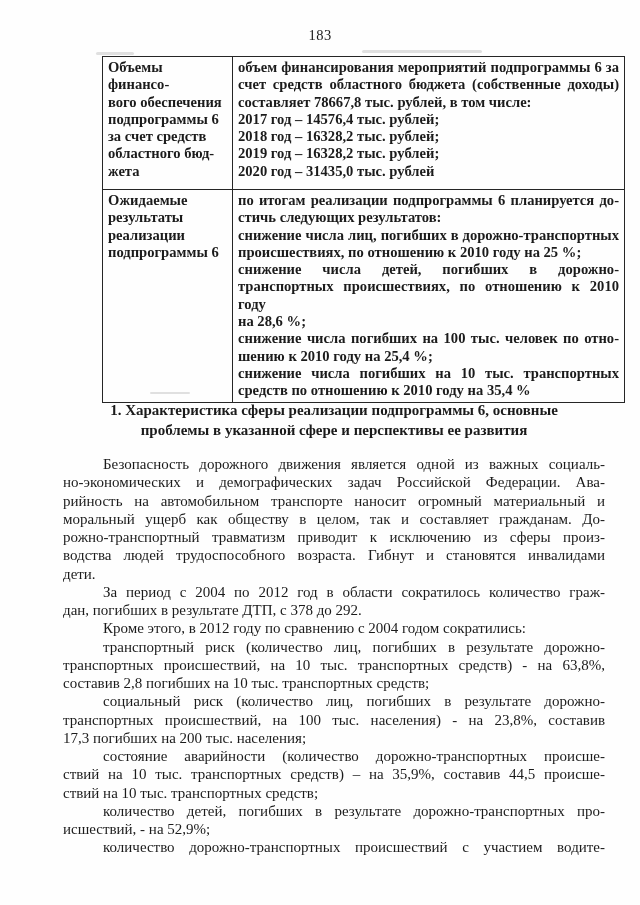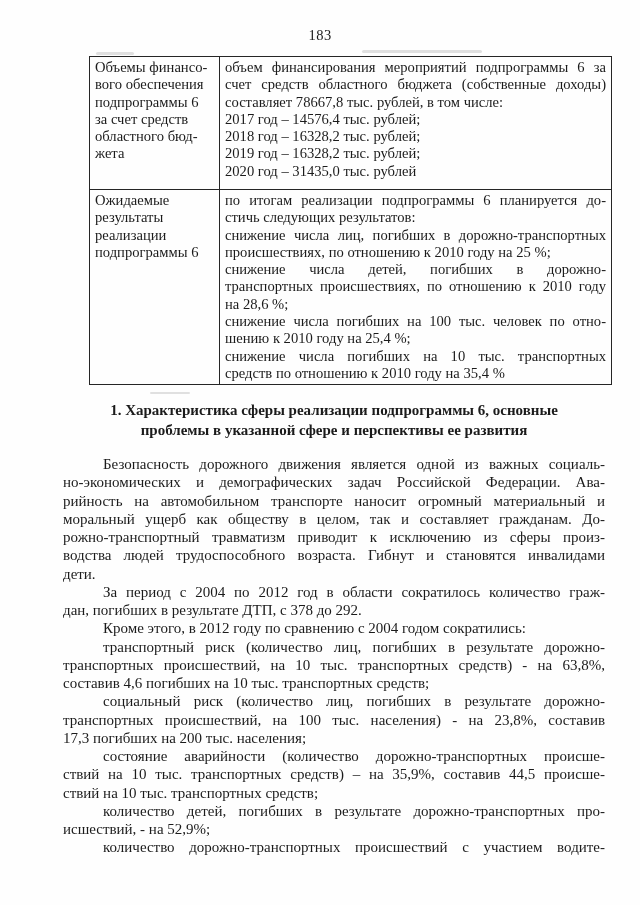--- a/index.html
+++ b/index.html
@@ -17,24 +17,25 @@
   }
   .page-number {
     position: absolute;
     top: 27px; left: 0; width: 640px;
     text-align: center;
     font-size: 14.5px;
     letter-spacing: 0.5px;
   }
   table.doc-table {
     position: absolute;
-    top: 56px; left: 89px;
+    top: 56px; left: 102px;
     width: 522px;
     border-collapse: collapse;
     table-layout: fixed;
+    font-weight: bold;
   }
   table.doc-table td {
     border: 1.4px solid var(--border, #262626);
     vertical-align: top;
     padding: 2px 5px;
     font-size: 14.6px;
     line-height: 17.3px;
   }
   col.c-label   { width: 130px; }
   col.c-content { width: 392px; }
@@ -167,21 +168,21 @@
       <div class="para">
         <div class="line jl indent">За период с 2004 по 2012 год в области сократилось количество граж-</div>
         <div class="line">дан, погибших в результате ДТП, с 378 до 292.</div>
       </div>
       <div class="para">
         <div class="line indent">Кроме этого, в 2012 году по сравнению с 2004 годом сократились:</div>
       </div>
       <div class="para">
         <div class="line jl indent">транспортный риск (количество лиц, погибших в результате дорожно-</div>
         <div class="line jl">транспортных происшествий, на 10 тыс. транспортных средств) - на 63,8%,</div>
-        <div class="line">составив 4,6 погибших на 10 тыс. транспортных средств;</div>
+        <div class="line">составив 2,8 погибших на 10 тыс. транспортных средств;</div>
       </div>
       <div class="para">
         <div class="line jl indent">социальный риск (количество лиц, погибших в результате дорожно-</div>
         <div class="line jl">транспортных происшествий, на 100 тыс. населения) - на 23,8%, составив</div>
         <div class="line">17,3 погибших на 200 тыс. населения;</div>
       </div>
       <div class="para">
         <div class="line jl indent">состояние аварийности (количество дорожно-транспортных происше-</div>
         <div class="line jl">ствий на 10 тыс. транспортных средств) – на 35,9%, составив 44,5 происше-</div>
         <div class="line">ствий на 10 тыс. транспортных средств;</div>

